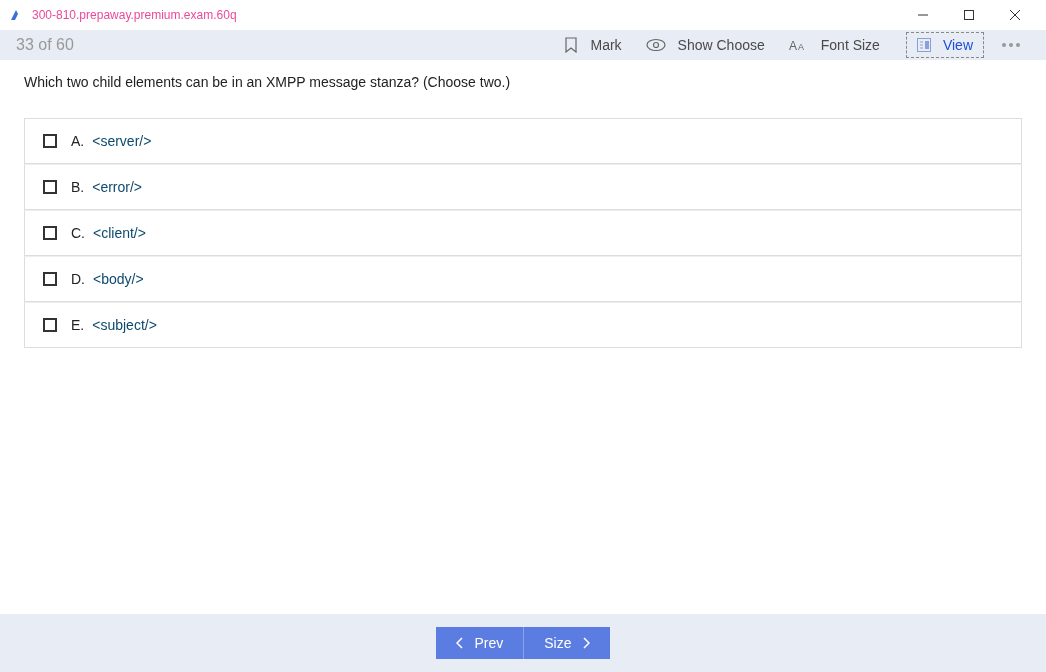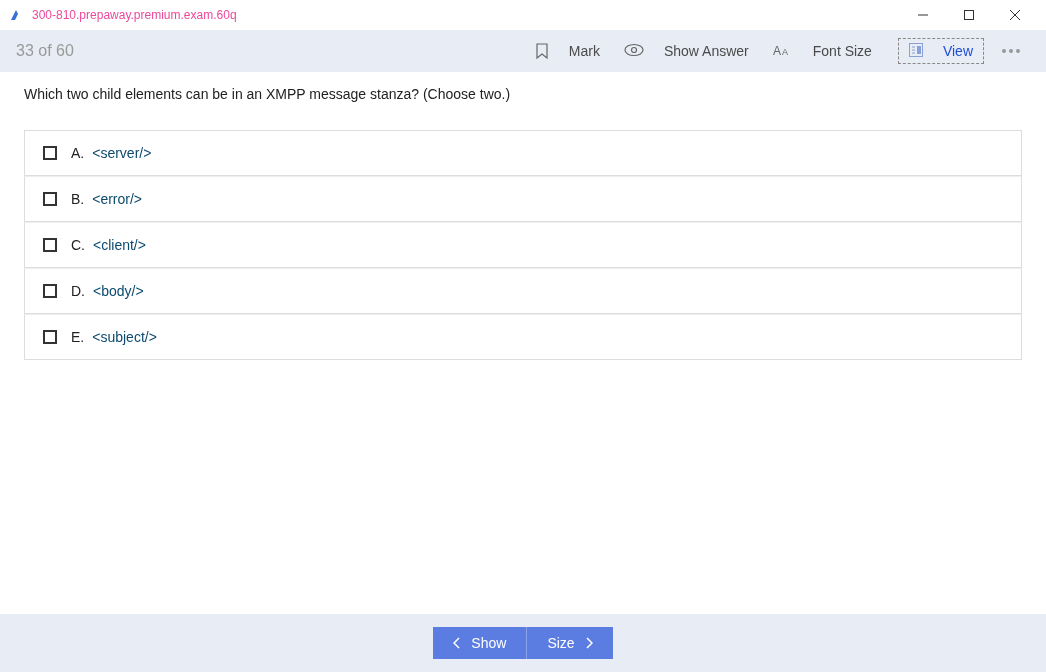--- a/index.html
+++ b/index.html
@@ -43,33 +43,33 @@
       height: 30px;
       display: flex;
       align-items: center;
       justify-content: center;
       cursor: pointer;
     }
     .window-btn svg { display: block; }
     .toolbar {
       display: flex;
       align-items: center;
-      height: 42px;
+      height: 30px;
       background: #e8ecf4;
       padding: 0 16px;
     }
     .progress {
       font-size: 16px;
       color: #999;
     }
     .toolbar-spacer { flex: 1; }
     .toolbar-item {
       display: flex;
-      align-items: flex-start;
-      gap: 20px;
+      align-items: center;
+      gap: 12px;
       padding: 6px 12px;
       color: #4a4a4a;
       cursor: pointer;
       font-size: 14px;
     }
     .toolbar-item.view {
       border: 1px dashed #888;
       color: #1d4ed8;
       padding: 4px 10px;
       margin-left: 14px;
@@ -184,21 +184,21 @@
     <svg class="icon-svg" width="14" height="16" viewBox="0 0 14 16">
         <path d="M2 1 H12 V15 L7 11 L2 15 Z" fill="none" stroke="#666" stroke-width="1.2"></path>
       </svg>
     <span>Mark</span>
   </div>
   <div class="toolbar-item">
     <svg class="icon-svg" width="20" height="14" viewBox="0 0 20 14">
         <ellipse cx="10" cy="7" rx="9" ry="5.5" fill="none" stroke="#666" stroke-width="1.2"></ellipse>
         <circle cx="10" cy="7" r="2.5" fill="none" stroke="#666" stroke-width="1.2"></circle>
       </svg>
-    <span>Show Answer</span>
+    <span>Show Choose</span>
   </div>
   <div class="toolbar-item">
     <svg class="icon-svg" width="20" height="14" viewBox="0 0 20 14">
         <text x="0" y="12" font-size="12" fill="#666" font-family="Arial">A</text>
         <text x="9" y="12" font-size="9" fill="#666" font-family="Arial">A</text>
       </svg>
     <span>Font Size</span>
   </div>
   <div class="toolbar-item view">
     <svg class="icon-svg" width="14" height="14" viewBox="0 0 14 14">
@@ -247,21 +247,21 @@
     </div>
   </div>
 </div>
 
 <div class="footer">
   <div class="nav-group">
     <button class="nav-btn prev">
       <svg class="icon-svg" width="8" height="12" viewBox="0 0 8 12">
           <path d="M6 1 L1 6 L6 11" fill="none" stroke="#fff" stroke-width="1.5"></path>
         </svg>
-      <span>Show</span>
+      <span>Prev</span>
     </button>
     <button class="nav-btn">
       <span>Size</span>
       <svg class="icon-svg" width="8" height="12" viewBox="0 0 8 12">
           <path d="M2 1 L7 6 L2 11" fill="none" stroke="#fff" stroke-width="1.5"></path>
         </svg>
     </button>
   </div>
 </div>
 

